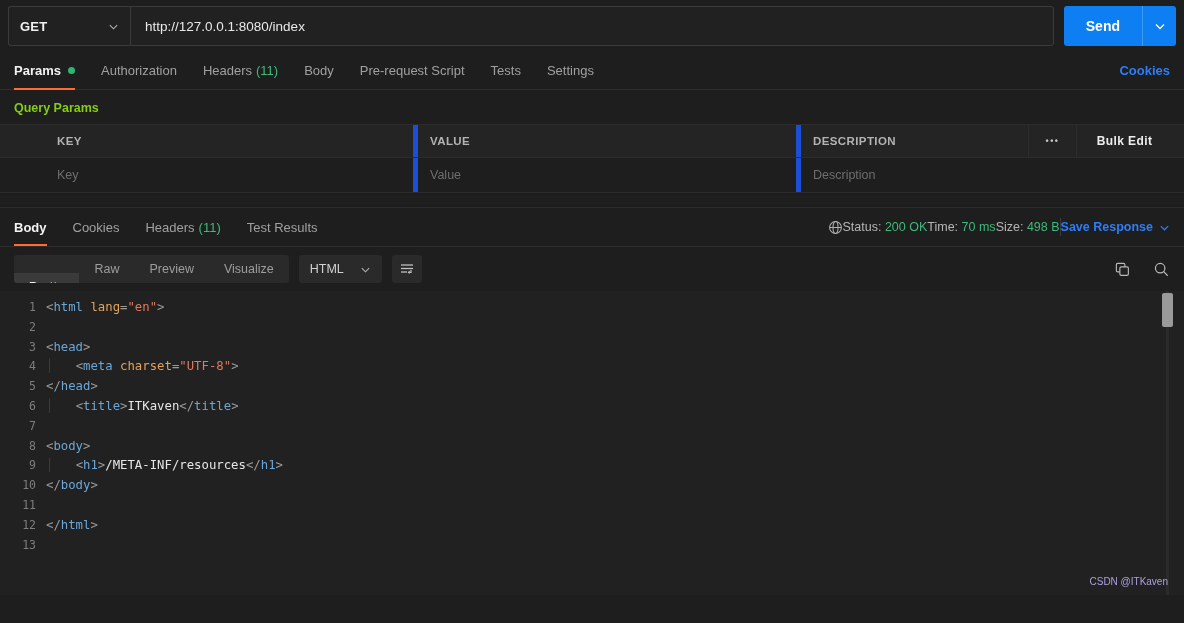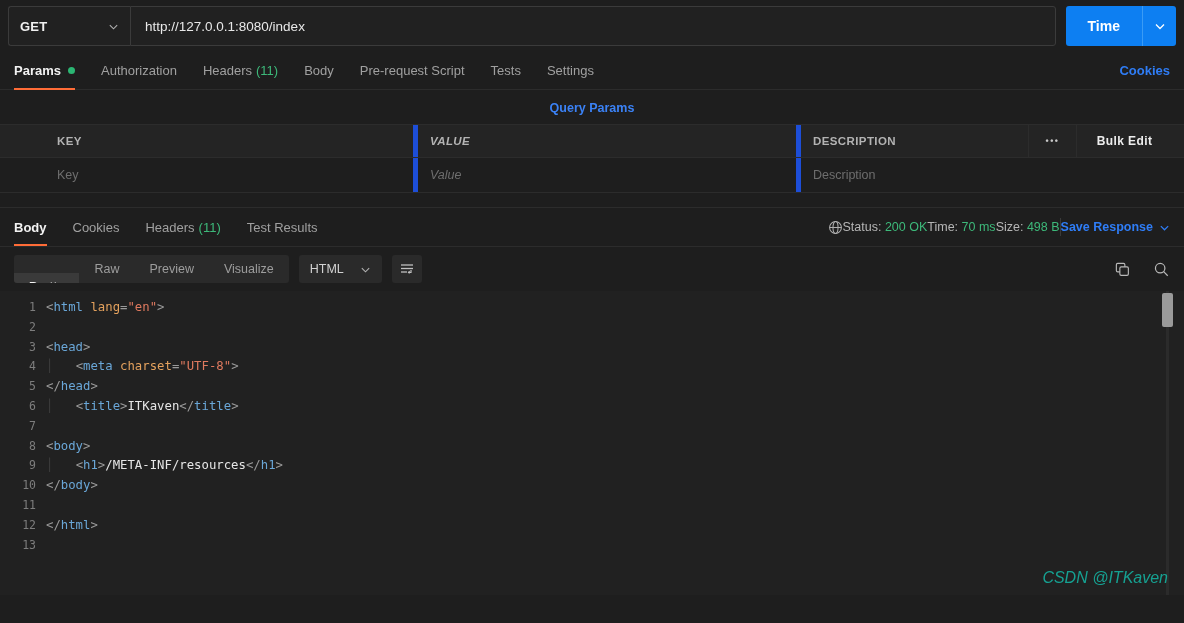--- a/index.html
+++ b/index.html
@@ -50,28 +50,28 @@
   .tab.active::after {
     content: ""; position: absolute; left: 0; right: 0; bottom: 0; height: 2px; background: #ff6c37;
   }
   .dot { width: 7px; height: 7px; border-radius: 50%; background: #2bb673; margin-left: 7px; }
   .count { color: #3db97a; margin-left: 4px; }
   .cookies-link {
     margin-left: auto; font-size: 13px; color: #2f7df6; font-weight: bold; cursor: pointer;
   }
 
   
-  .qp-title { font-size: 12.5px; font-weight: bold; color: #3b82f6; padding: 11px 14px 9px 14px; text-align: center; }
+  .qp-title { font-size: 12.5px; font-weight: bold; color: #84cc16; padding: 11px 14px 9px 14px; }
   .params-table { border-top: 1px solid #2c2c2c; }
   .row { display: flex; height: 35px; border-bottom: 1px solid #2c2c2c; }
   .row.header { height: 33px; background: #242424; }
   .cell { display: flex; align-items: center; padding: 0 12px; border-right: 5px solid #1d4ed8; overflow: hidden; white-space: nowrap; }
   .c-check { width: 45px; justify-content: center; border-right: none; }
   .c-key { width: 373px; }
-  .c-val { width: 383px; font-style: italic; }
+  .c-val { width: 383px; }
   .c-desc { flex: 1; border-right: none; }
   .row.header .cell { font-size: 11.5px; font-weight: bold; color: #b3b3b3; letter-spacing: .4px; }
   .cellval { font-size: 12.5px; color: #c8c8c8; }
   .cellval.ph { color: #6e6e6e; }
   .chk { width: 14px; height: 14px; border: 1px solid #606060; border-radius: 3px; background: transparent; cursor: pointer; }
   .hdr-right { display: flex; align-items: center; margin-left: auto; height: 100%; }
   .dots-cell {
     width: 48px; display: flex; align-items: center; justify-content: center;
     border-left: 1px solid #2c2c2c; height: 100%; cursor: pointer; color: #c9c9c9; font-size: 9px; letter-spacing: 1.5px;
   }
@@ -123,22 +123,22 @@
   .tk-text { color: #e6e6e6; }
   .tk-doct { color: #c8c8c8; }
   .indent-guide { color: #3d3d3d; }
   .sel-box { outline: 1px solid #5c5c5c; background: rgba(255,255,255,.05); }
   .scrollbar {
     position: absolute; right: 11px; top: 0; width: 11px; height: 100%;
   }
   .scroll-track { position: absolute; left: 4px; top: 0; width: 3px; height: 100%; background: #2b2b2b; }
   .scroll-thumb { position: absolute; left: 0; top: 2px; width: 11px; height: 34px; background: #9a9a9a; border-radius: 2px; cursor: pointer; }
   .watermark {
-    position: absolute; right: 16px; bottom: 8px; font-size: 16px; color: #14b8a6; opacity: .85;
-    font-family: "Liberation Sans", sans-serif; pointer-events: none; font-style: italic;
+    position: absolute; right: 16px; bottom: 8px; font-size: 10px; color: #c4b5fd; opacity: .85;
+    font-family: "Liberation Sans", sans-serif; pointer-events: none;
   }
   svg { display: block; }
 </style>
 </head>
 <body>
 
 <div class="app">
 
   <div class="urlbar">
     <div class="method-box">
@@ -146,21 +146,21 @@
       <span>
         <svg width="11" height="11" viewBox="0 0 12 12">
             <path d="M2 4.5 L6 8.5 L10 4.5" fill="none" stroke="#b0b0b0" stroke-width="1.2"></path>
           </svg>
       </span>
     </div>
     <div class="url-input">
       <span>http://127.0.0.1:8080/index</span>
     </div>
     <div class="send-wrap">
-      <button class="send-btn">Time</button>
+      <button class="send-btn">Send</button>
       <div class="send-caret">
         <span>
           <svg width="12" height="12" viewBox="0 0 12 12">
               <path d="M2 4.5 L6 8.5 L10 4.5" fill="none" stroke="#ffffff" stroke-width="1.3"></path>
             </svg>
         </span>
       </div>
     </div>
   </div>
 

